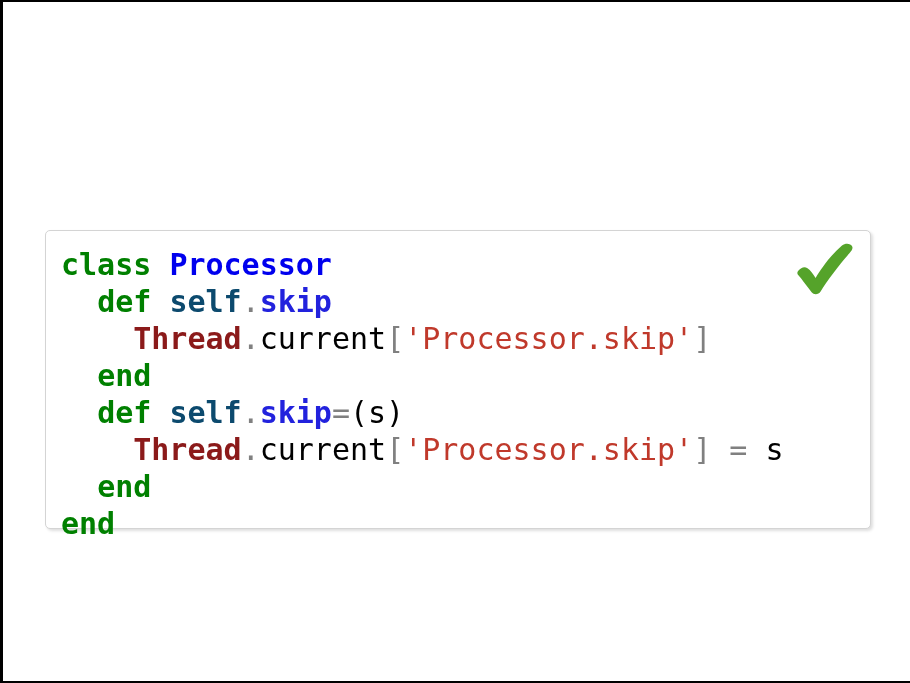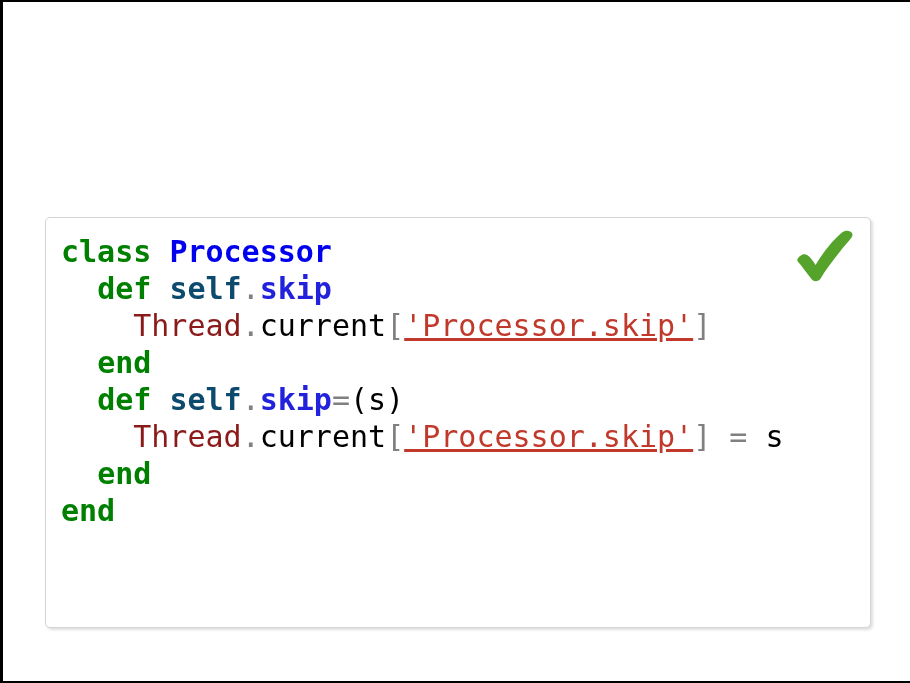--- a/index.html
+++ b/index.html
@@ -24,23 +24,23 @@
     border-left: 3px solid #000000;
     border-top: 2px solid #000000;
     border-bottom: 2px solid #000000;
     border-right: 0;
   }
 
   
   #code-card {
     position: absolute;
     left: 42px;
-    top: 215px;
+    top: 228px;
     width: 826px;
-    height: 411px;
+    height: 299px;
     box-sizing: border-box;
     background: #ffffff;
     border: 1px solid #d4d4d4;
     border-radius: 5px;
     box-shadow: 2px 2px 3px rgba(0, 0, 0, 0.13);
   }
 
   #code-block {
     position: absolute;
     left: 15px;
@@ -58,22 +58,22 @@
   #code-block .line {
     display: block;
     height: 37px;
   }
 
   
   .tok-keyword  { color: #008000; font-weight: bold; }
   .tok-class    { color: #0000ee; font-weight: bold; }
   .tok-self     { color: #0c4a6e; font-weight: bold; }
   .tok-method   { color: #2222dd; font-weight: bold; }
-  .tok-const    { color: #8b1a1a; font-weight: normal; }
-  .tok-string   { color: #c0392b; font-weight: normal; text-decoration: underline; }
+  .tok-const    { color: #8b1a1a; font-weight: bold; }
+  .tok-string   { color: #c0392b; font-weight: normal; }
   .tok-punct    { color: #808080; font-weight: normal; }
   .tok-plain    { color: #000000; font-weight: normal; }
   .tok-space    { color: transparent; }
 
   
   #check-badge {
     position: absolute;
     right: 16px;
     top: 10px;
     width: 62px;

